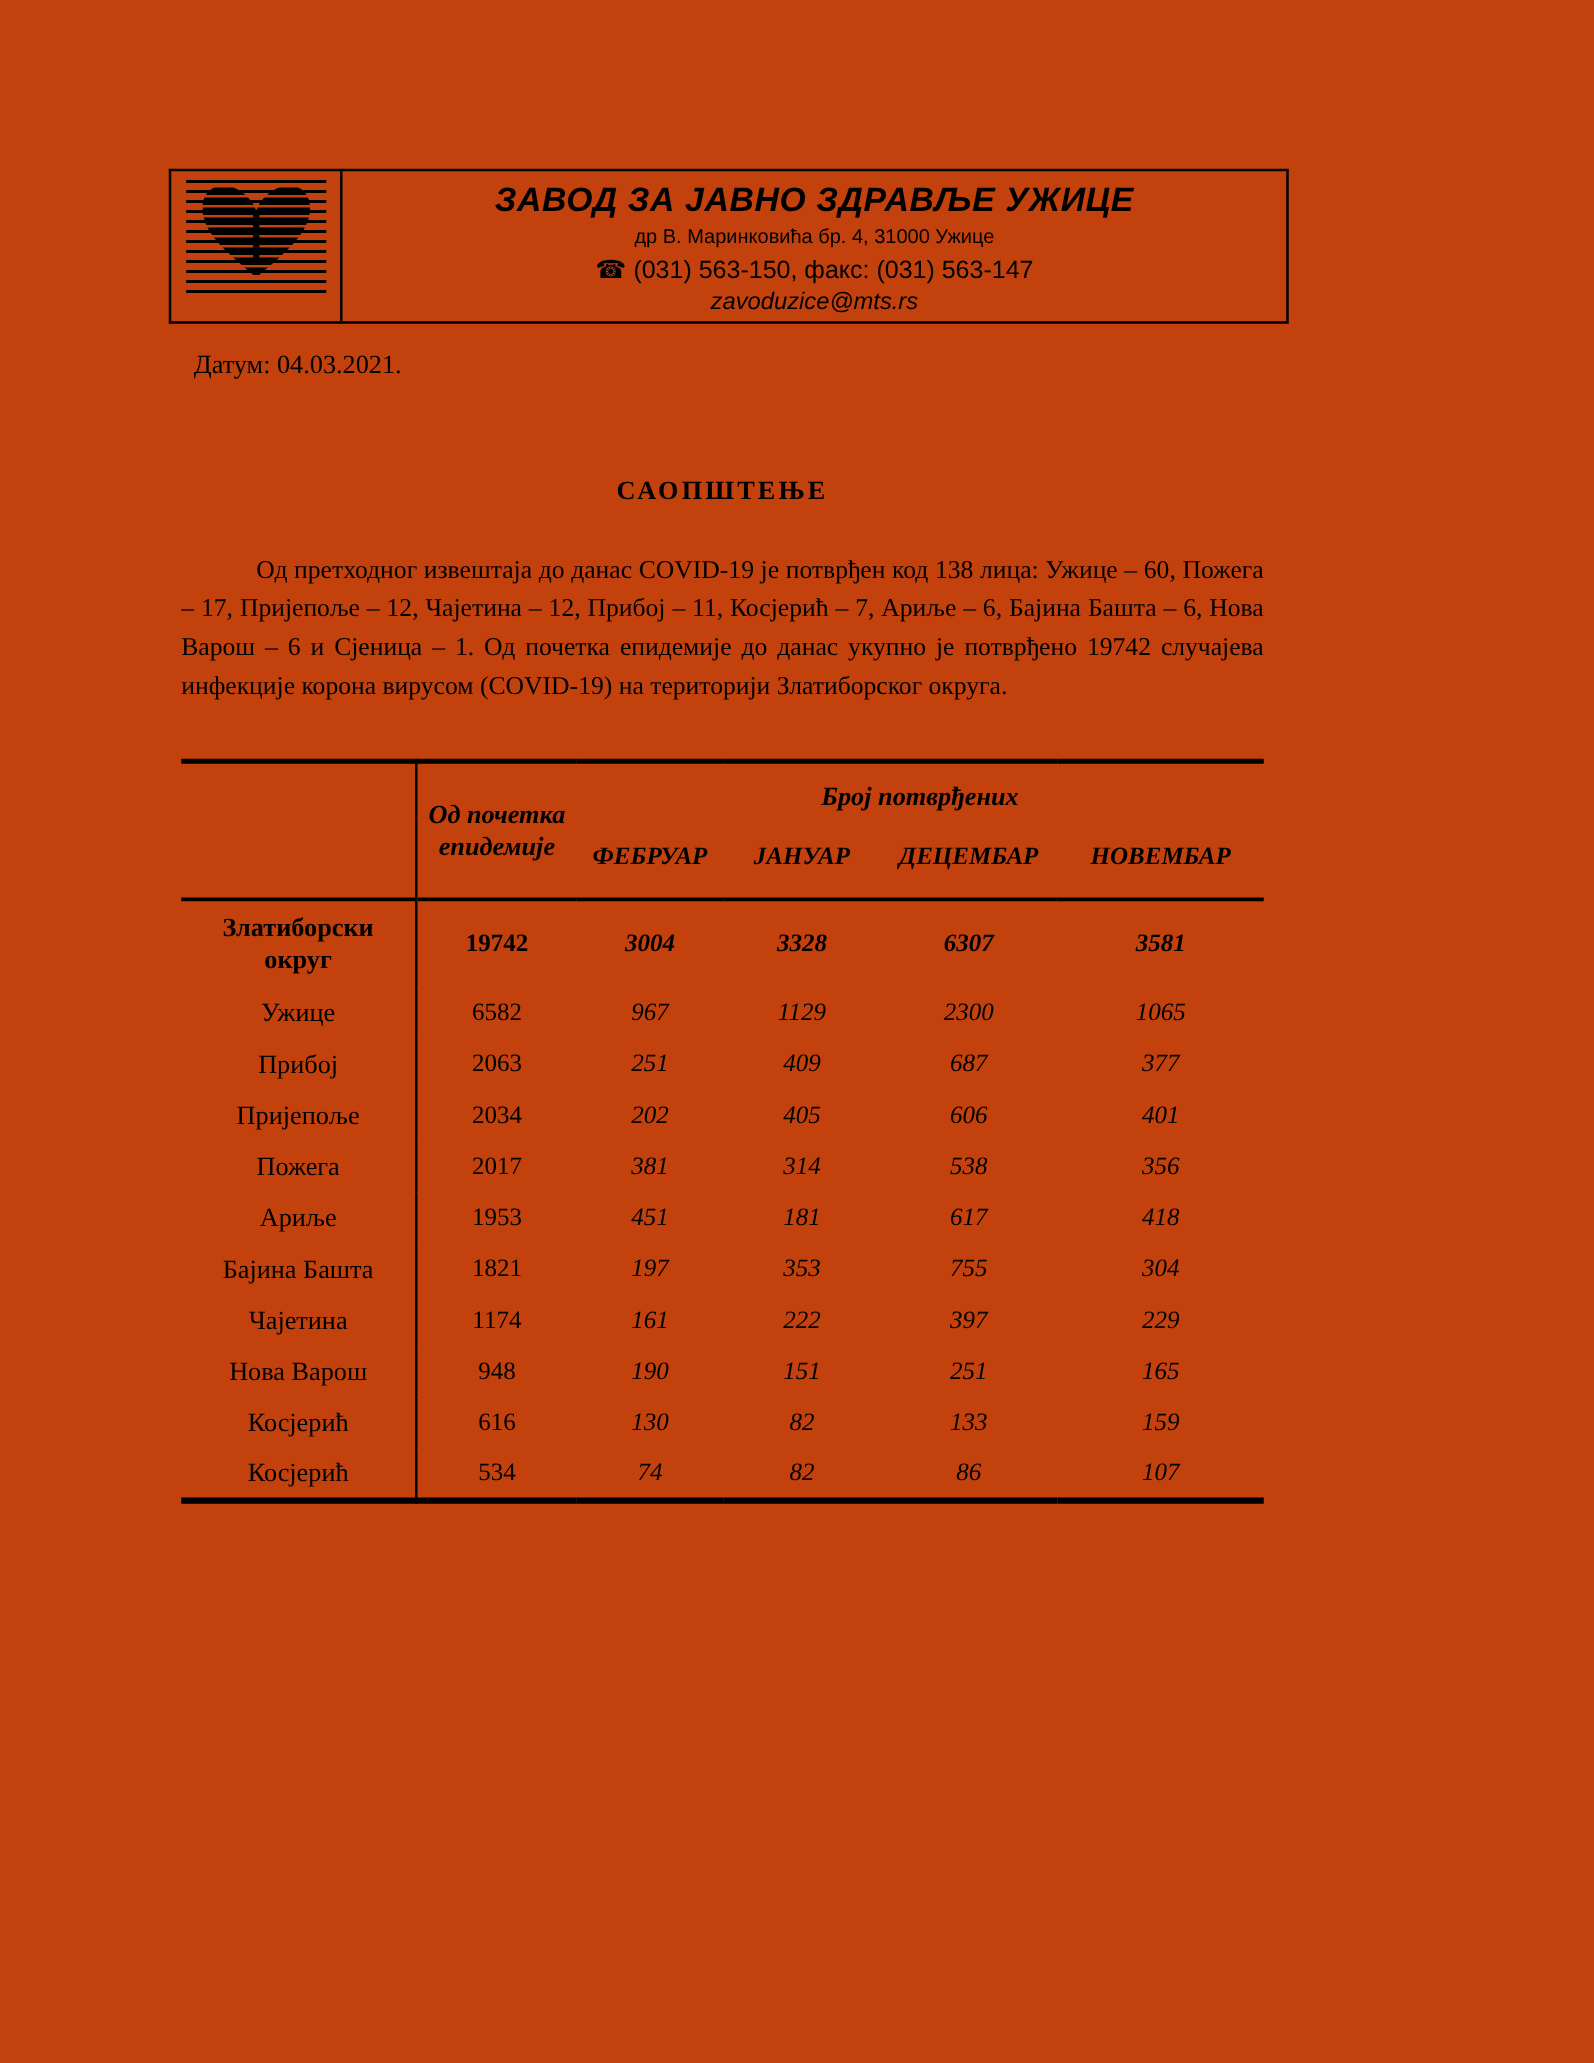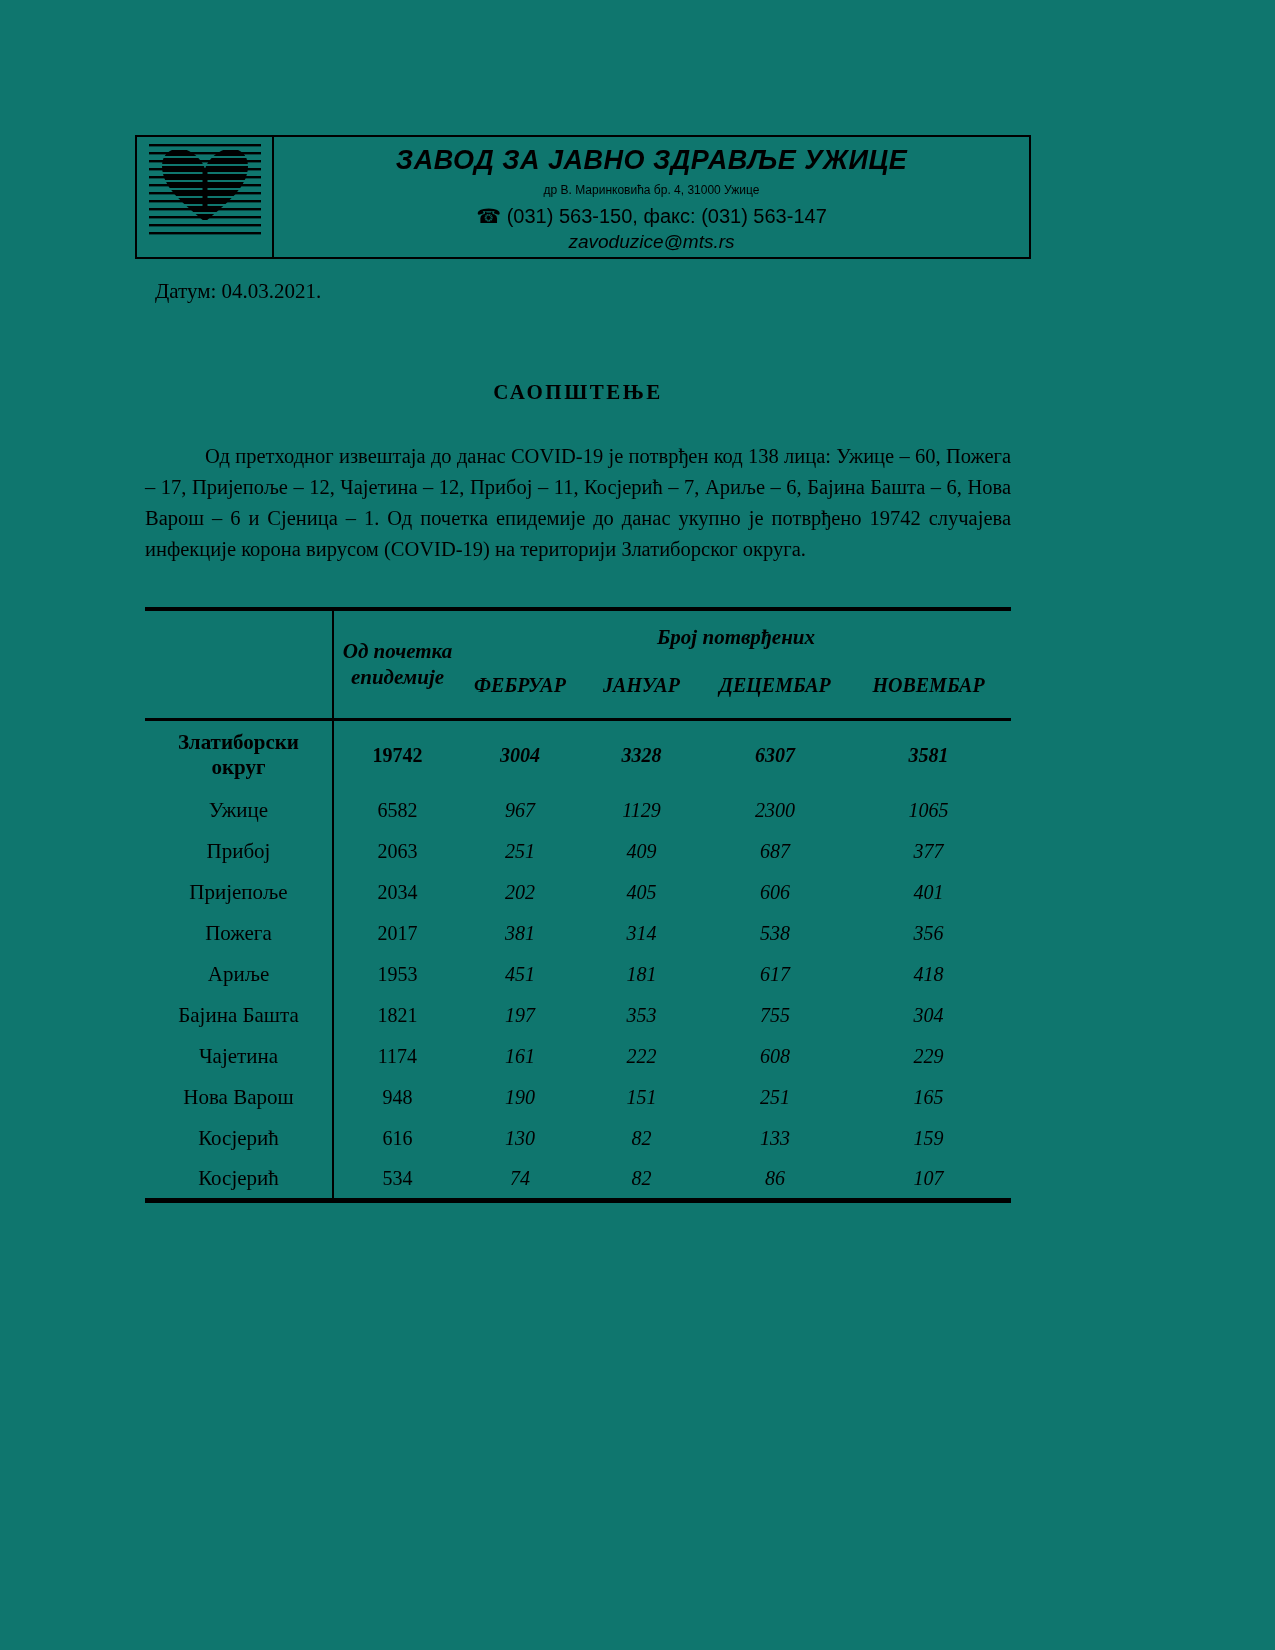--- a/index.html
+++ b/index.html
@@ -4,21 +4,21 @@
 <style>
   * { margin: 0; padding: 0; box-sizing: border-box; }
   html, body { background: #ffffff; }
   body {
     width: 1275px;
     height: 1650px;
     font-family: "Liberation Serif", serif;
     color: #000;
     position: relative;
   }
-  .page { width: 1275px; height: 1650px; background: #0f766e; overflow: hidden; }
+  .page { width: 1275px; height: 1650px; background: #c2410c; overflow: hidden; }
 
   
   .header-box {
     position: absolute;
     left: 135px; top: 135px;
     width: 896px; height: 124px;
     border: 2px solid #000;
     display: flex;
   }
   .logo-cell {
@@ -35,21 +35,21 @@
     font-family: "Liberation Sans", sans-serif;
     padding-top: 7px;
   }
   .inst-name {
     font-size: 27px;
     font-weight: bold;
     font-style: italic;
     letter-spacing: 0.5px;
     line-height: 33px;
   }
-  .inst-address { font-size: 12px; line-height: 26px; }
+  .inst-address { font-size: 16px; line-height: 26px; }
   .inst-phone   { font-size: 20px; line-height: 26px; }
   .inst-email   { font-size: 19px; line-height: 25px; font-style: italic; }
 
   
   .content {
     position: absolute;
     left: 145px; top: 259px;
     width: 866px;
   }
   .date {
@@ -248,21 +248,21 @@
             <td class="num it">197</td>
             <td class="num it">353</td>
             <td class="num it">755</td>
             <td class="num it">304</td>
           </tr>
           <tr>
             <td class="vline name">Чајетина</td>
             <td class="num">1174</td>
             <td class="num it">161</td>
             <td class="num it">222</td>
-            <td class="num it">608</td>
+            <td class="num it">397</td>
             <td class="num it">229</td>
           </tr>
           <tr>
             <td class="vline name">Нова Варош</td>
             <td class="num">948</td>
             <td class="num it">190</td>
             <td class="num it">151</td>
             <td class="num it">251</td>
             <td class="num it">165</td>
           </tr>

